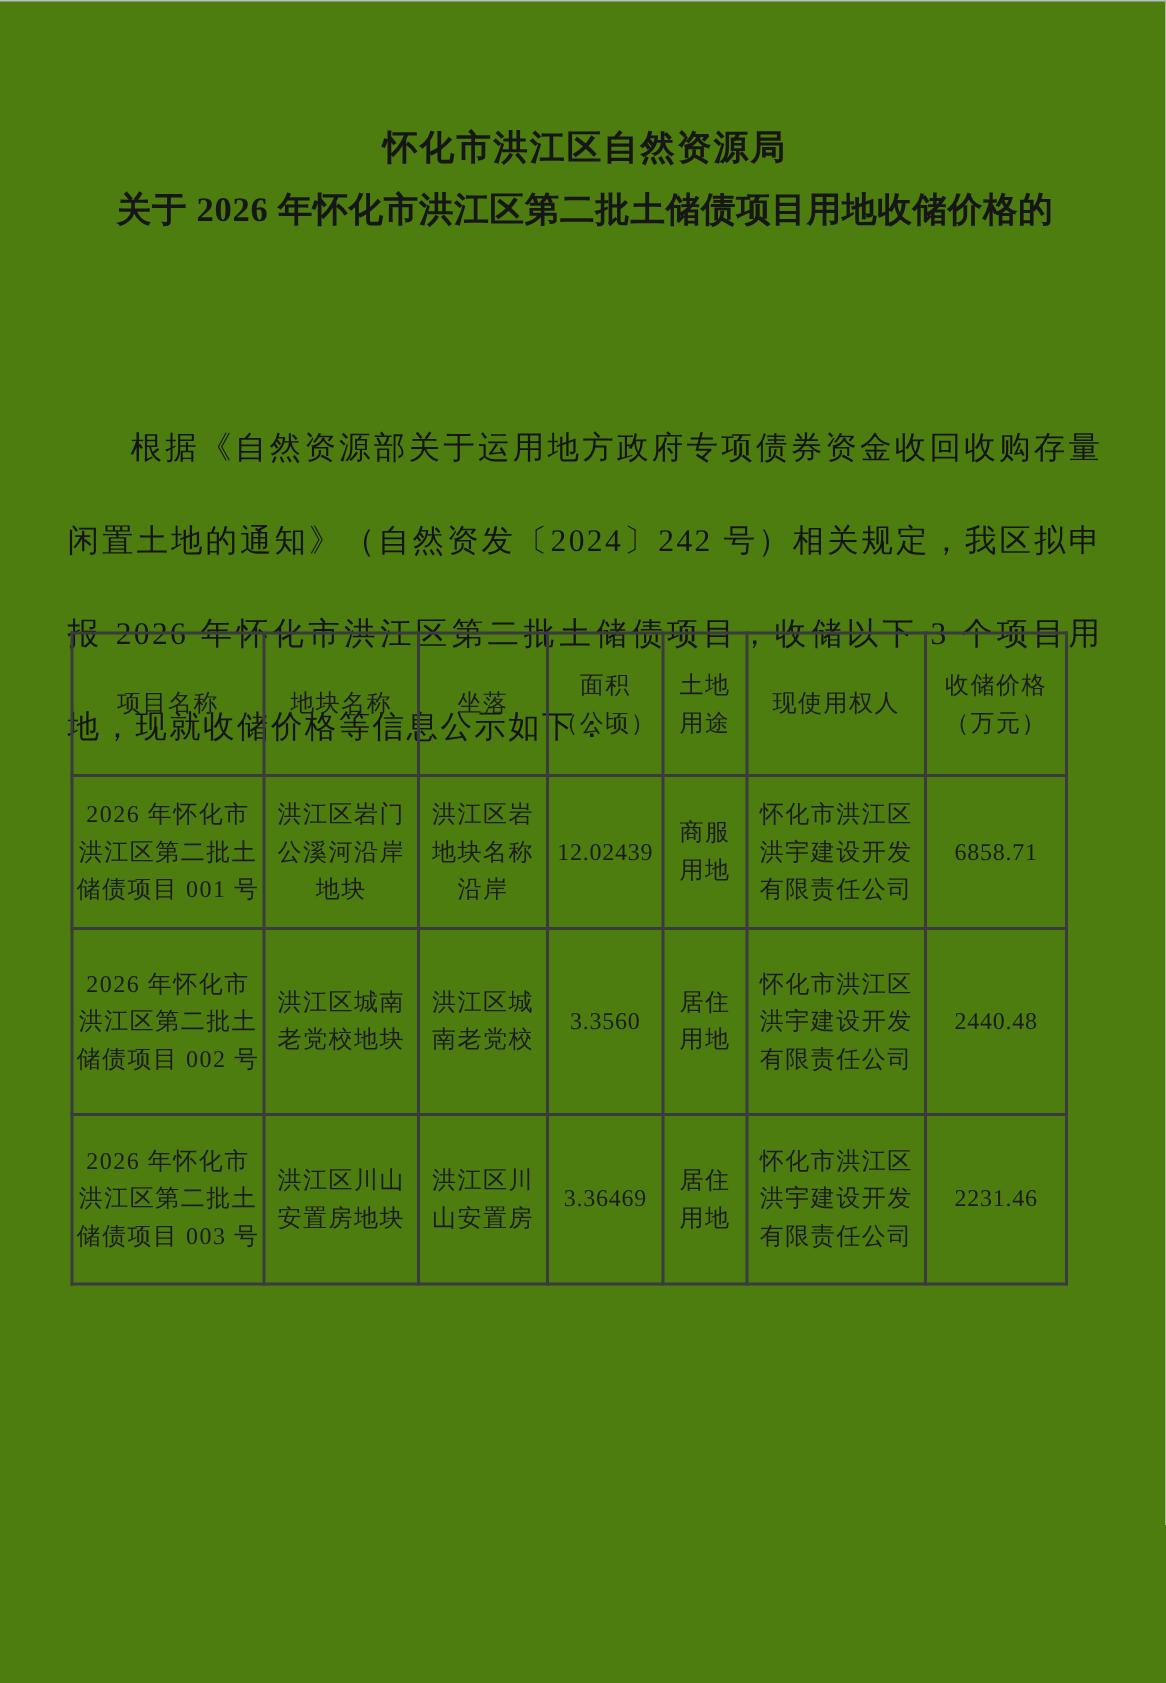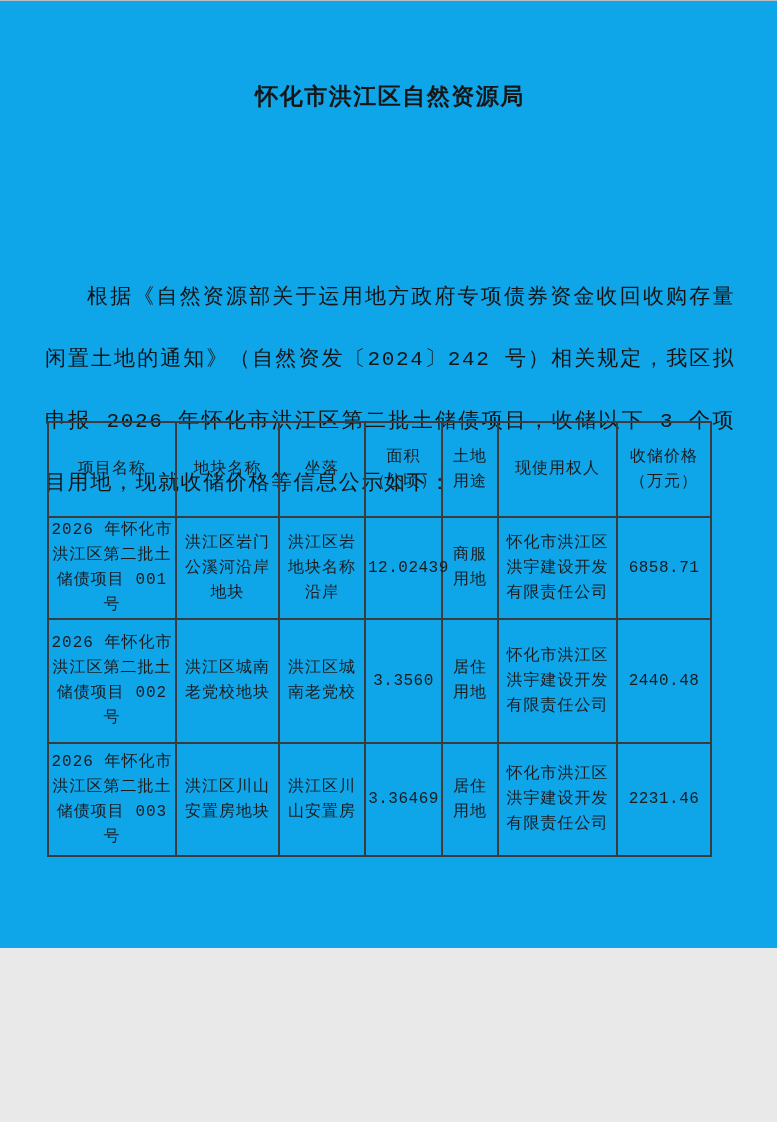--- a/index.html
+++ b/index.html
@@ -1,21 +1,21 @@
 <!DOCTYPE html>
 <html><head>
 <meta charset="utf-8">
 <style>
   html,body { margin:0; padding:0; background:#e9e9ea; }
   .page {
     position:relative;
-    width:777px; height:948px;
+    width:777px; height:1122px;
     margin:0 auto;
-    background:#0ea5e9;
-    font-family:Liberation Mono, monospace;
+    background:#4d7c0f;
+    font-family:Liberation Serif, serif;
     color:#161616;
     overflow:hidden;
   }
   .scan-edge {
     position:absolute; top:0; left:0; right:0; height:1px;
     background:#b9bdc4;
   }
   .titles {
     position:absolute; top:78px; left:45px; width:690px;
     text-align:center; font-weight:bold;
@@ -54,20 +54,21 @@
   tr.r-3 { height:113px; }
 </style>
 </head>
 <body>
 
 <div class="page">
   <div class="scan-edge"></div>
 
   <div class="titles">
     <div class="title-org">怀化市洪江区自然资源局</div>
+    <div class="title-main">关于 2026 年怀化市洪江区第二批土储债项目用地收储价格的</div>
   </div>
 
   <p class="para intro">根据《自然资源部关于运用地方政府专项债券资金收回收购存量闲置土地的通知》（自然资发〔2024〕242 号）相关规定，我区拟申报 2026 年怀化市洪江区第二批土储债项目，收储以下 3 个项目用地，现就收储价格等信息公示如下：</p>
 
   <table class="land-table">
     <colgroup>
       <col style="width:128px">
         <col style="width:103px">
         <col style="width:86px">
       <col style="width:77px">

